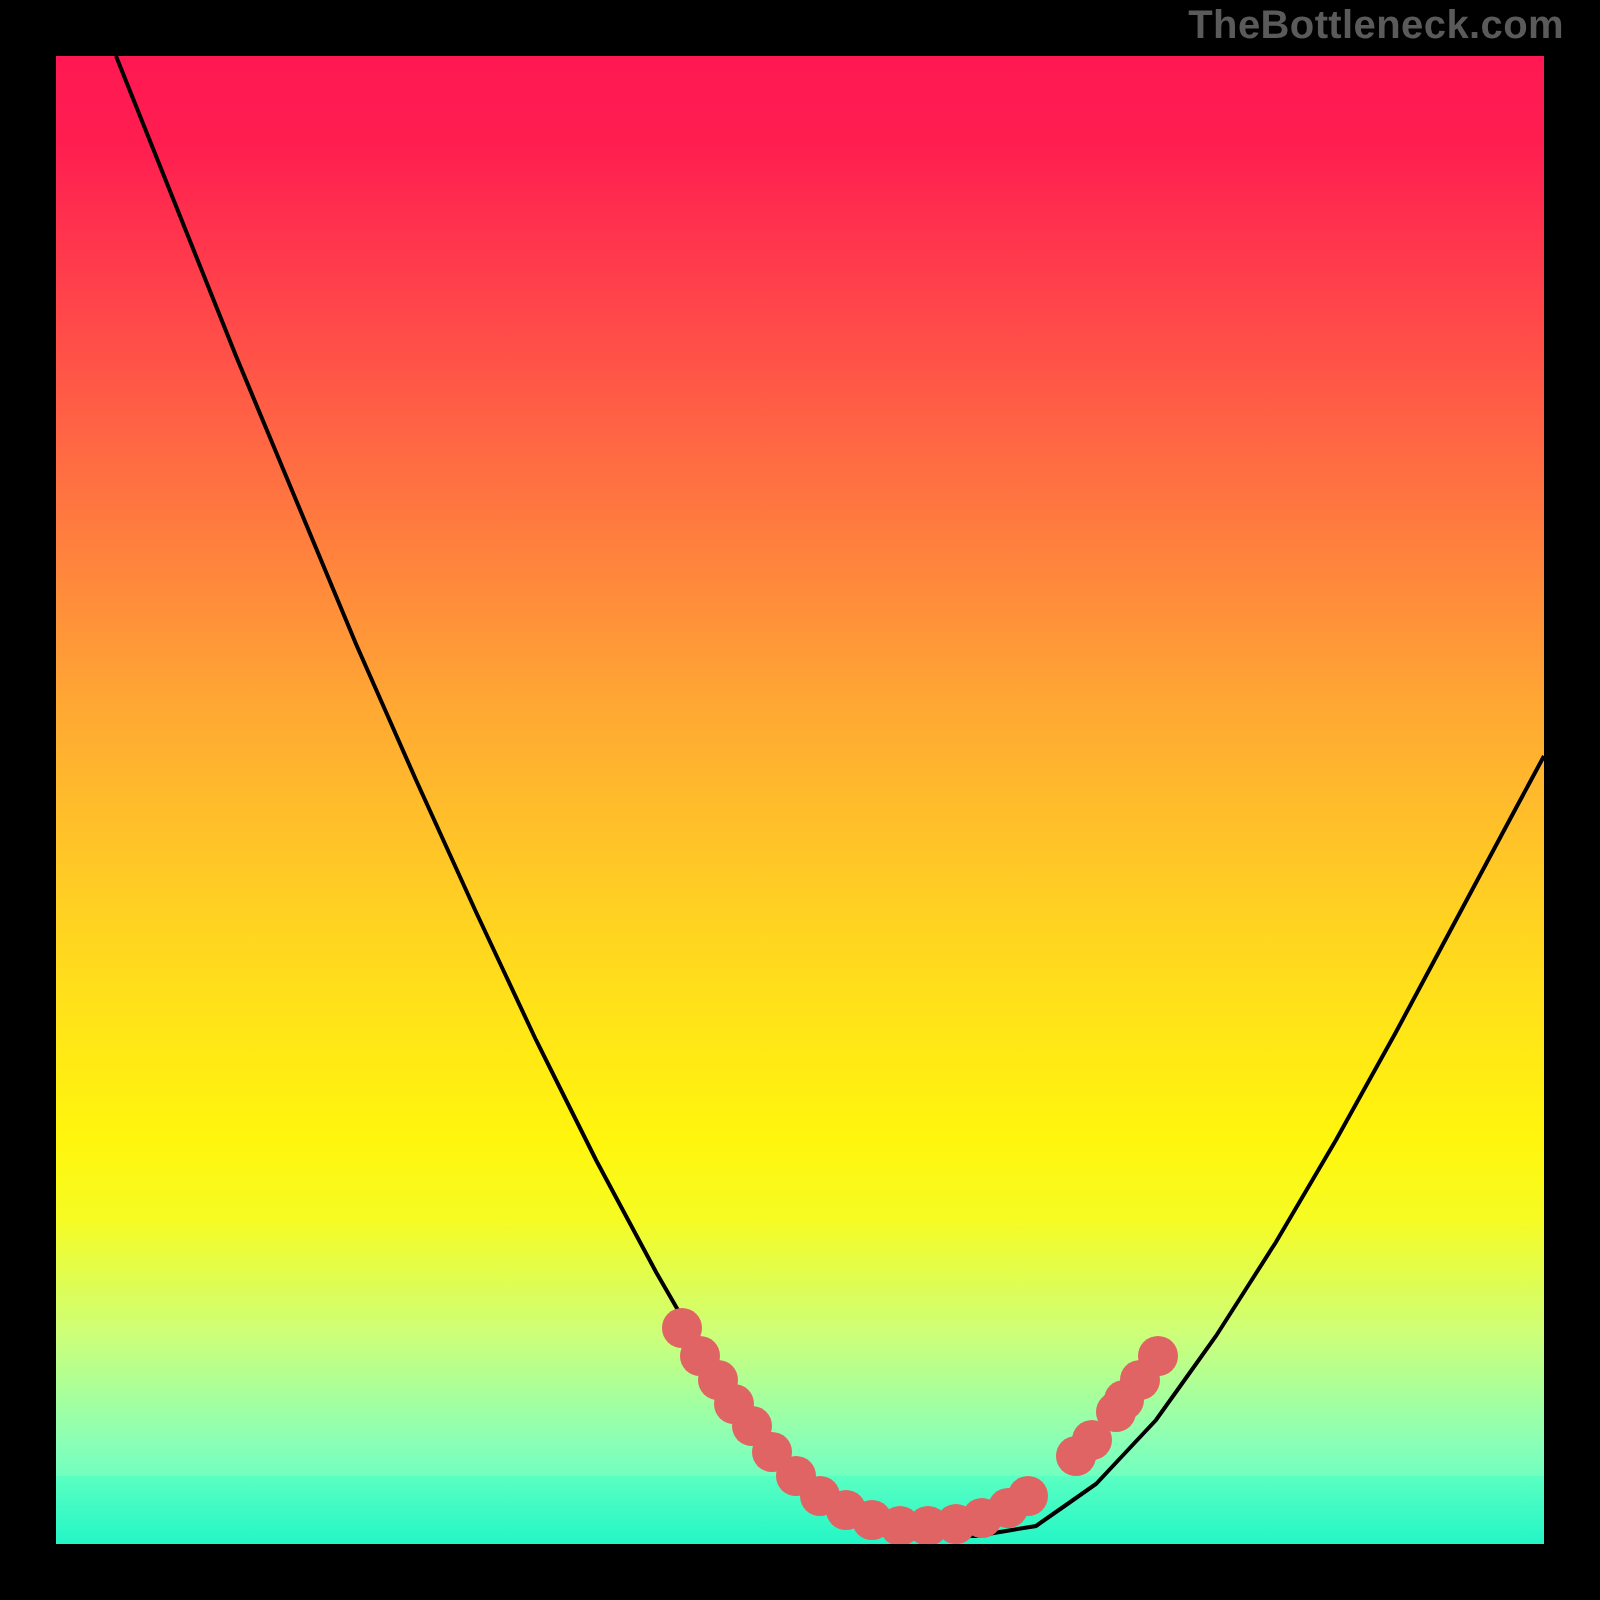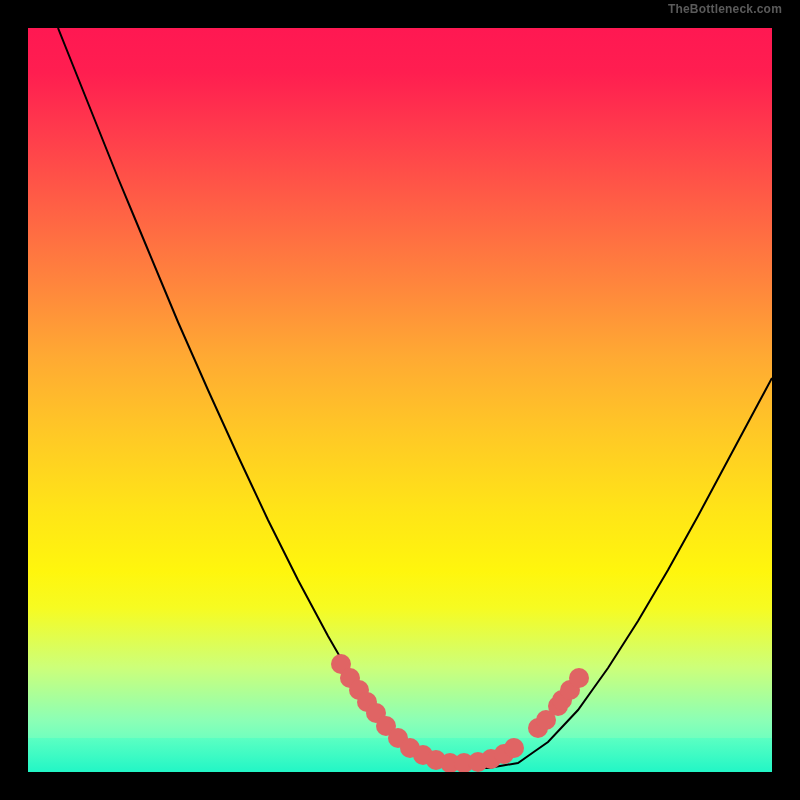--- a/index.html
+++ b/index.html
@@ -9,21 +9,21 @@
     background: #000;
     position: relative;
     font-family: Arial, Helvetica, sans-serif;
     overflow: hidden;
   }
   .watermark {
     position: absolute;
     top: 2px;
     right: 18px;
     color: #5a5a5a;
-    font-size: 12px;
+    font-size: 20px;
     font-weight: bold;
     letter-spacing: 0.2px;
     z-index: 20;
   }
   .frame {
     position: absolute;
     top: 28px;
     left: 28px;
     width: 744px;
     height: 744px;

